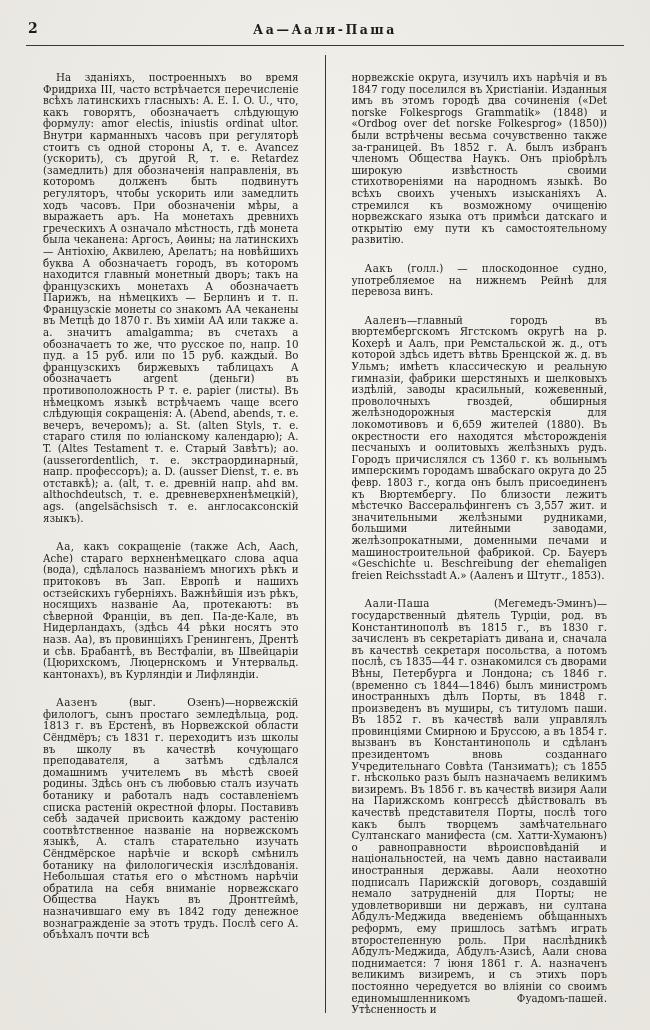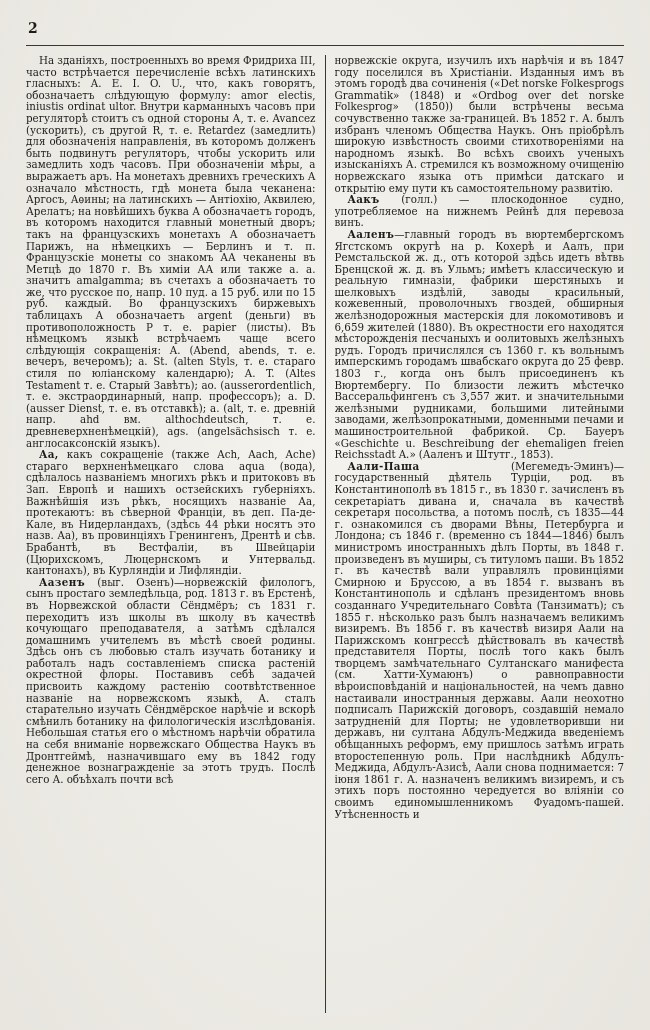--- a/index.html
+++ b/index.html
@@ -55,35 +55,36 @@
     overflow:hidden;
     word-spacing:-0.2px;
   }
   .col-divider{
     width:1px;
     background:var(--rule);
     margin:0 9px;
     flex:0 0 1px;
   }
   .para{
-    margin:0;
+    margin:17px;
     text-indent:13px;
   }
   .para.noindent{text-indent:0;}
   .para b.lead{
-    font-weight:bold;
+    font-weight:normal;
     letter-spacing:.4px;
   }
 </style>
 </head>
 <body>
 
 <div class="page">
   <header class="running-head">
     <span class="pagenum">2</span>
+    <span class="running-title">Аа—Аали-Паша</span>
   </header>
   <hr class="header-rule">
   <main class="columns">
     <div class="col" id="col-left">
         <p class="para">На зданіяхъ, построенныхъ во время Фридриха III, часто встрѣчается перечисленіе всѣхъ латинскихъ гласныхъ: A. E. I. O. U., что, какъ говорятъ, обозначаетъ слѣдующую формулу: amor electis, iniustis ordinat ultor. Внутри карманныхъ часовъ при регуляторѣ стоитъ съ одной стороны А, т. е. Avancez (ускорить), съ другой R, т. е. Retardez (замедлить) для обозначенія направленія, въ которомъ долженъ быть подвинутъ регуляторъ, чтобы ускорить или замедлить ходъ часовъ. При обозначеніи мѣры, а выражаетъ аръ. На монетахъ древнихъ греческихъ А означало мѣстность, гдѣ монета была чеканена: Аргосъ, Аѳины; на латинскихъ — Антіохію, Аквилею, Арелатъ; на новѣйшихъ буква А обозначаетъ городъ, въ которомъ находится главный монетный дворъ; такъ на французскихъ монетахъ А обозначаетъ Парижъ, на нѣмецкихъ — Берлинъ и т. п. Французскіе монеты со знакомъ АА чеканены въ Метцѣ до 1870 г. Въ химіи АА или также а. а. значитъ amalgamma; въ счетахъ а обозначаетъ то же, что русское по, напр. 10 пуд. а 15 руб. или по 15 руб. каждый. Во французскихъ биржевыхъ таблицахъ А обозначаетъ argent (деньги) въ противоположность P т. е. papier (листы). Въ нѣмецкомъ языкѣ встрѣчаемъ чаще всего слѣдующія сокращенія: A. (Abend, abends, т. е. вечеръ, вечеромъ); a. St. (alten Styls, т. е. стараго стиля по юліанскому календарю); A. T. (Altes Testament т. е. Старый Завѣтъ); ao. (ausserordentlich, т. е. экстраординарный, напр. профессоръ); a. D. (ausser Dienst, т. е. въ отставкѣ); a. (alt, т. е. древній напр. ahd вм. althochdeutsch, т. е. древневерхненѣмецкій), ags. (angelsächsisch т. е. англосаксонскій языкъ).</p>
         <p class="para"><b class="lead">Аа,</b> какъ сокращеніе (также Ach, Aach, Ache) стараго верхненѣмецкаго слова aqua (вода), сдѣлалось названіемъ многихъ рѣкъ и притоковъ въ Зап. Европѣ и нашихъ остзейскихъ губерніяхъ. Важнѣйшія изъ рѣкъ, носящихъ названіе Аа, протекаютъ: въ сѣверной Франціи, въ деп. Па-де-Кале, въ Нидерландахъ, (здѣсь 44 рѣки носятъ это назв. Аа), въ провинціяхъ Гренингенъ, Дрентѣ и сѣв. Брабантѣ, въ Вестфаліи, въ Швейцаріи (Цюрихскомъ, Люцернскомъ и Унтервальд. кантонахъ), въ Курляндіи и Лифляндіи.</p>
         <p class="para"><b class="lead">Аазенъ</b> (выг. Озенъ)—норвежскій филологъ, сынъ простаго земледѣльца, род. 1813 г. въ Ерстенѣ, въ Норвежской области Сёндмёръ; съ 1831 г. переходитъ изъ школы въ школу въ качествѣ кочующаго преподавателя, а затѣмъ сдѣлался домашнимъ учителемъ въ мѣстѣ своей родины. Здѣсь онъ съ любовью сталъ изучать ботанику и работалъ надъ составленіемъ списка растеній окрестной флоры. Поставивъ себѣ задачей присвоить каждому растенію соотвѣтственное названіе на норвежскомъ языкѣ, А. сталъ старательно изучать Сёндмёрское нарѣчіе и вскорѣ смѣнилъ ботанику на филологическія изслѣдованія. Небольшая статья его о мѣстномъ нарѣчіи обратила на себя вниманіе норвежскаго Общества Наукъ въ Дронтгеймѣ, назначившаго ему въ 1842 году денежное вознагражденіе за этотъ трудъ. Послѣ сего А. объѣхалъ почти всѣ</p>
       </div>
     <div class="col-divider"></div>
     <div class="col" id="col-right">

